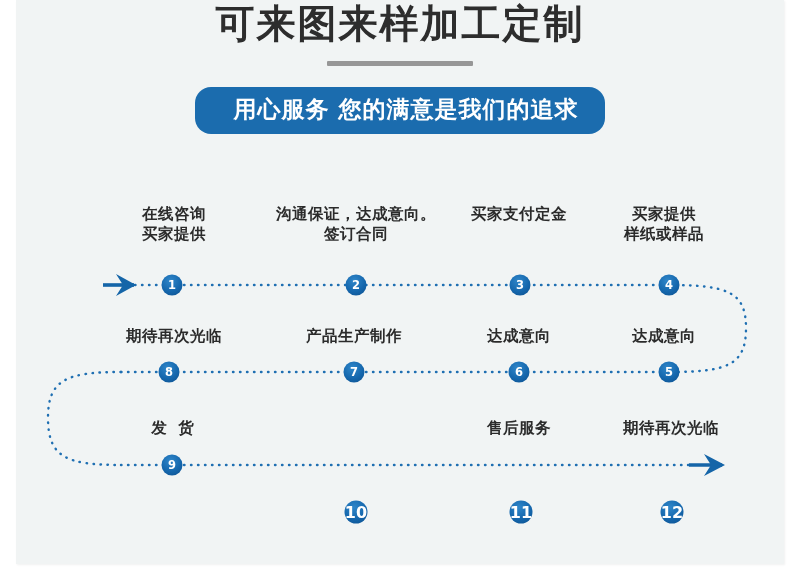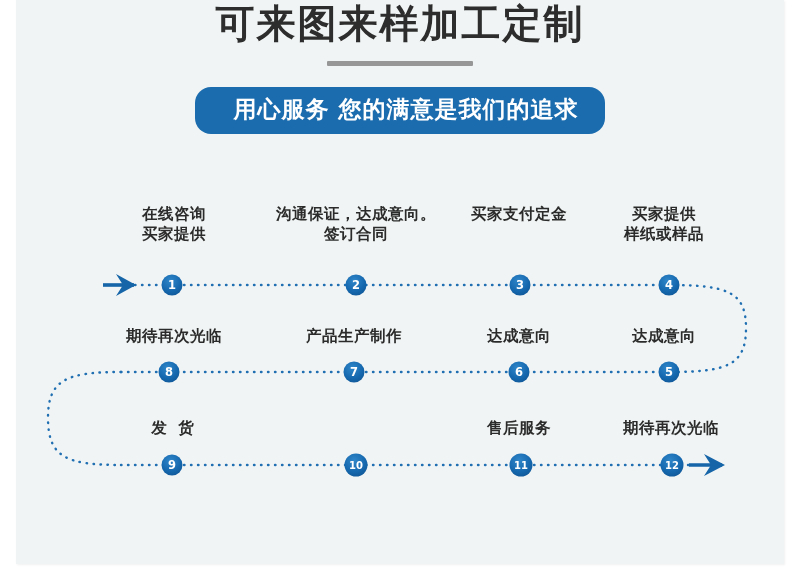--- a/index.html
+++ b/index.html
@@ -109,21 +109,22 @@
     font-weight: bold;
     line-height: 21px;
     text-align: center;
     transform: translate(-50%, -50%);
     font-family: "DejaVu Sans", "Liberation Sans", sans-serif;
   }
   .node-badge.wide {
     width: 23px;
     height: 23px;
     line-height: 23px;
-    font-size: 10px;
+    font-size: 16px;
+    margin-top: 47px;
   }
 </style>
 </head>
 <body>
 
 <div class="page">
   <div class="canvas">
 
     <div class="header">
       <h1 class="main-title">可来图来样加工定制</h1>

